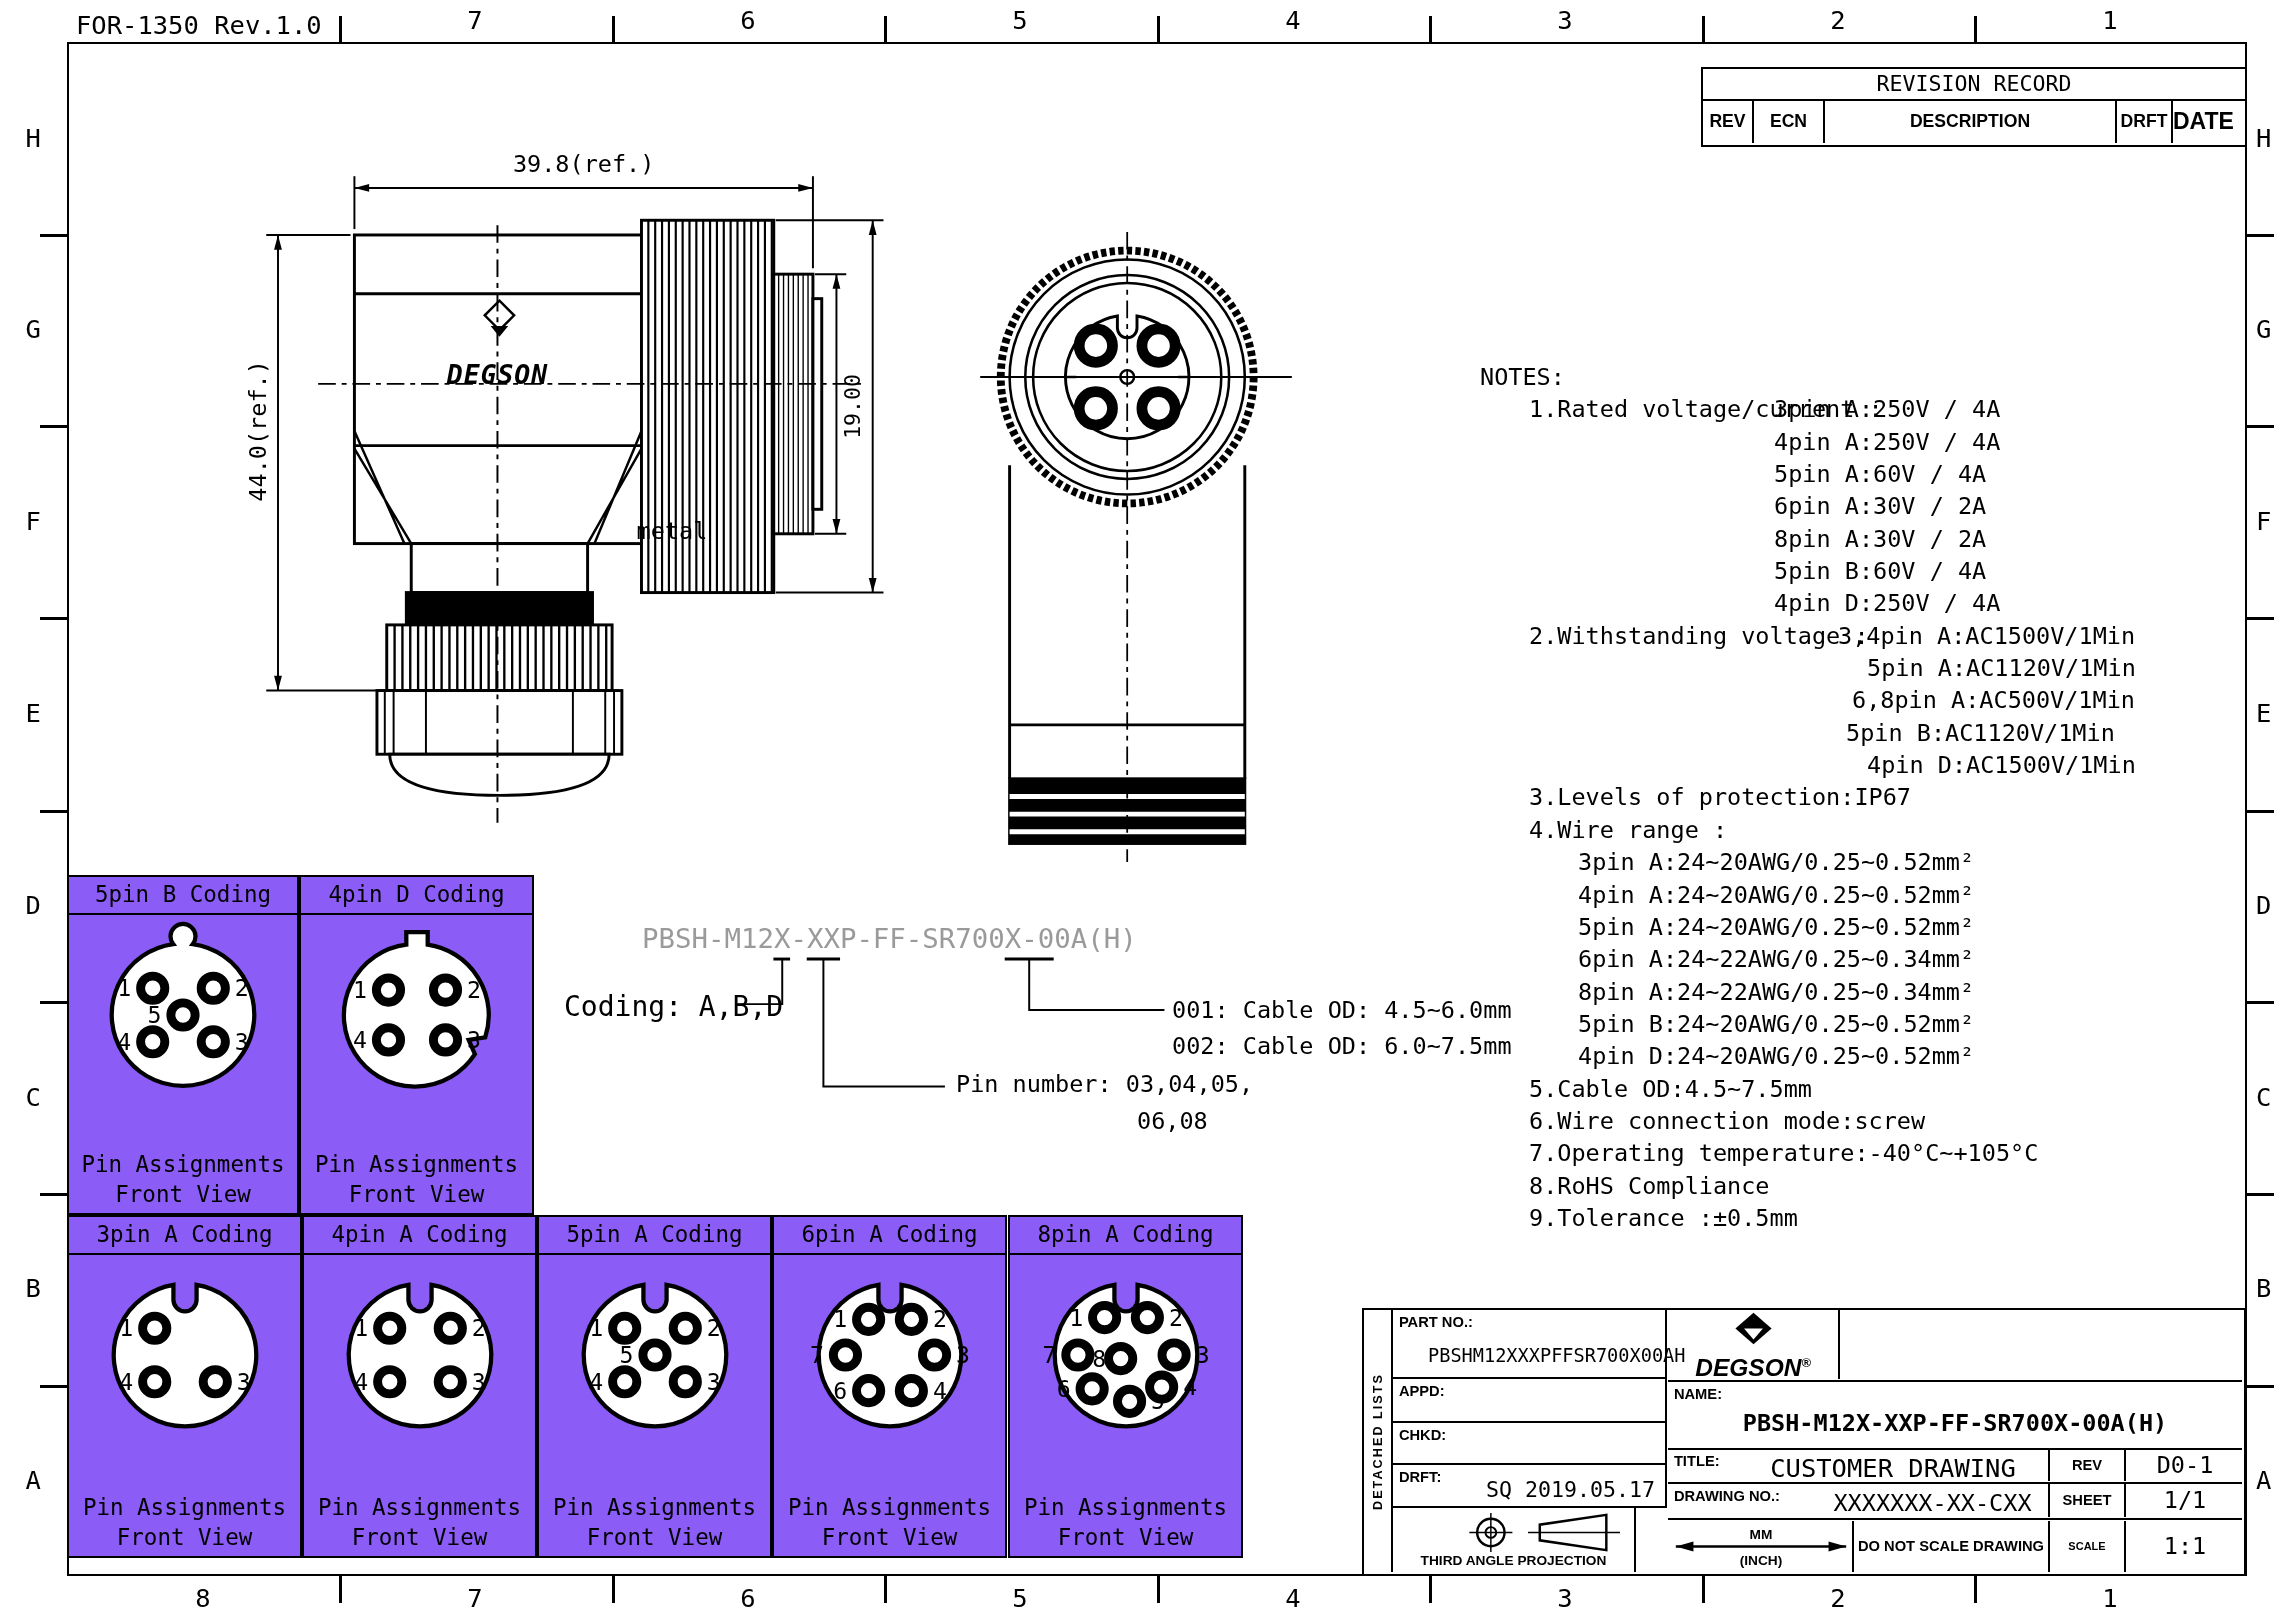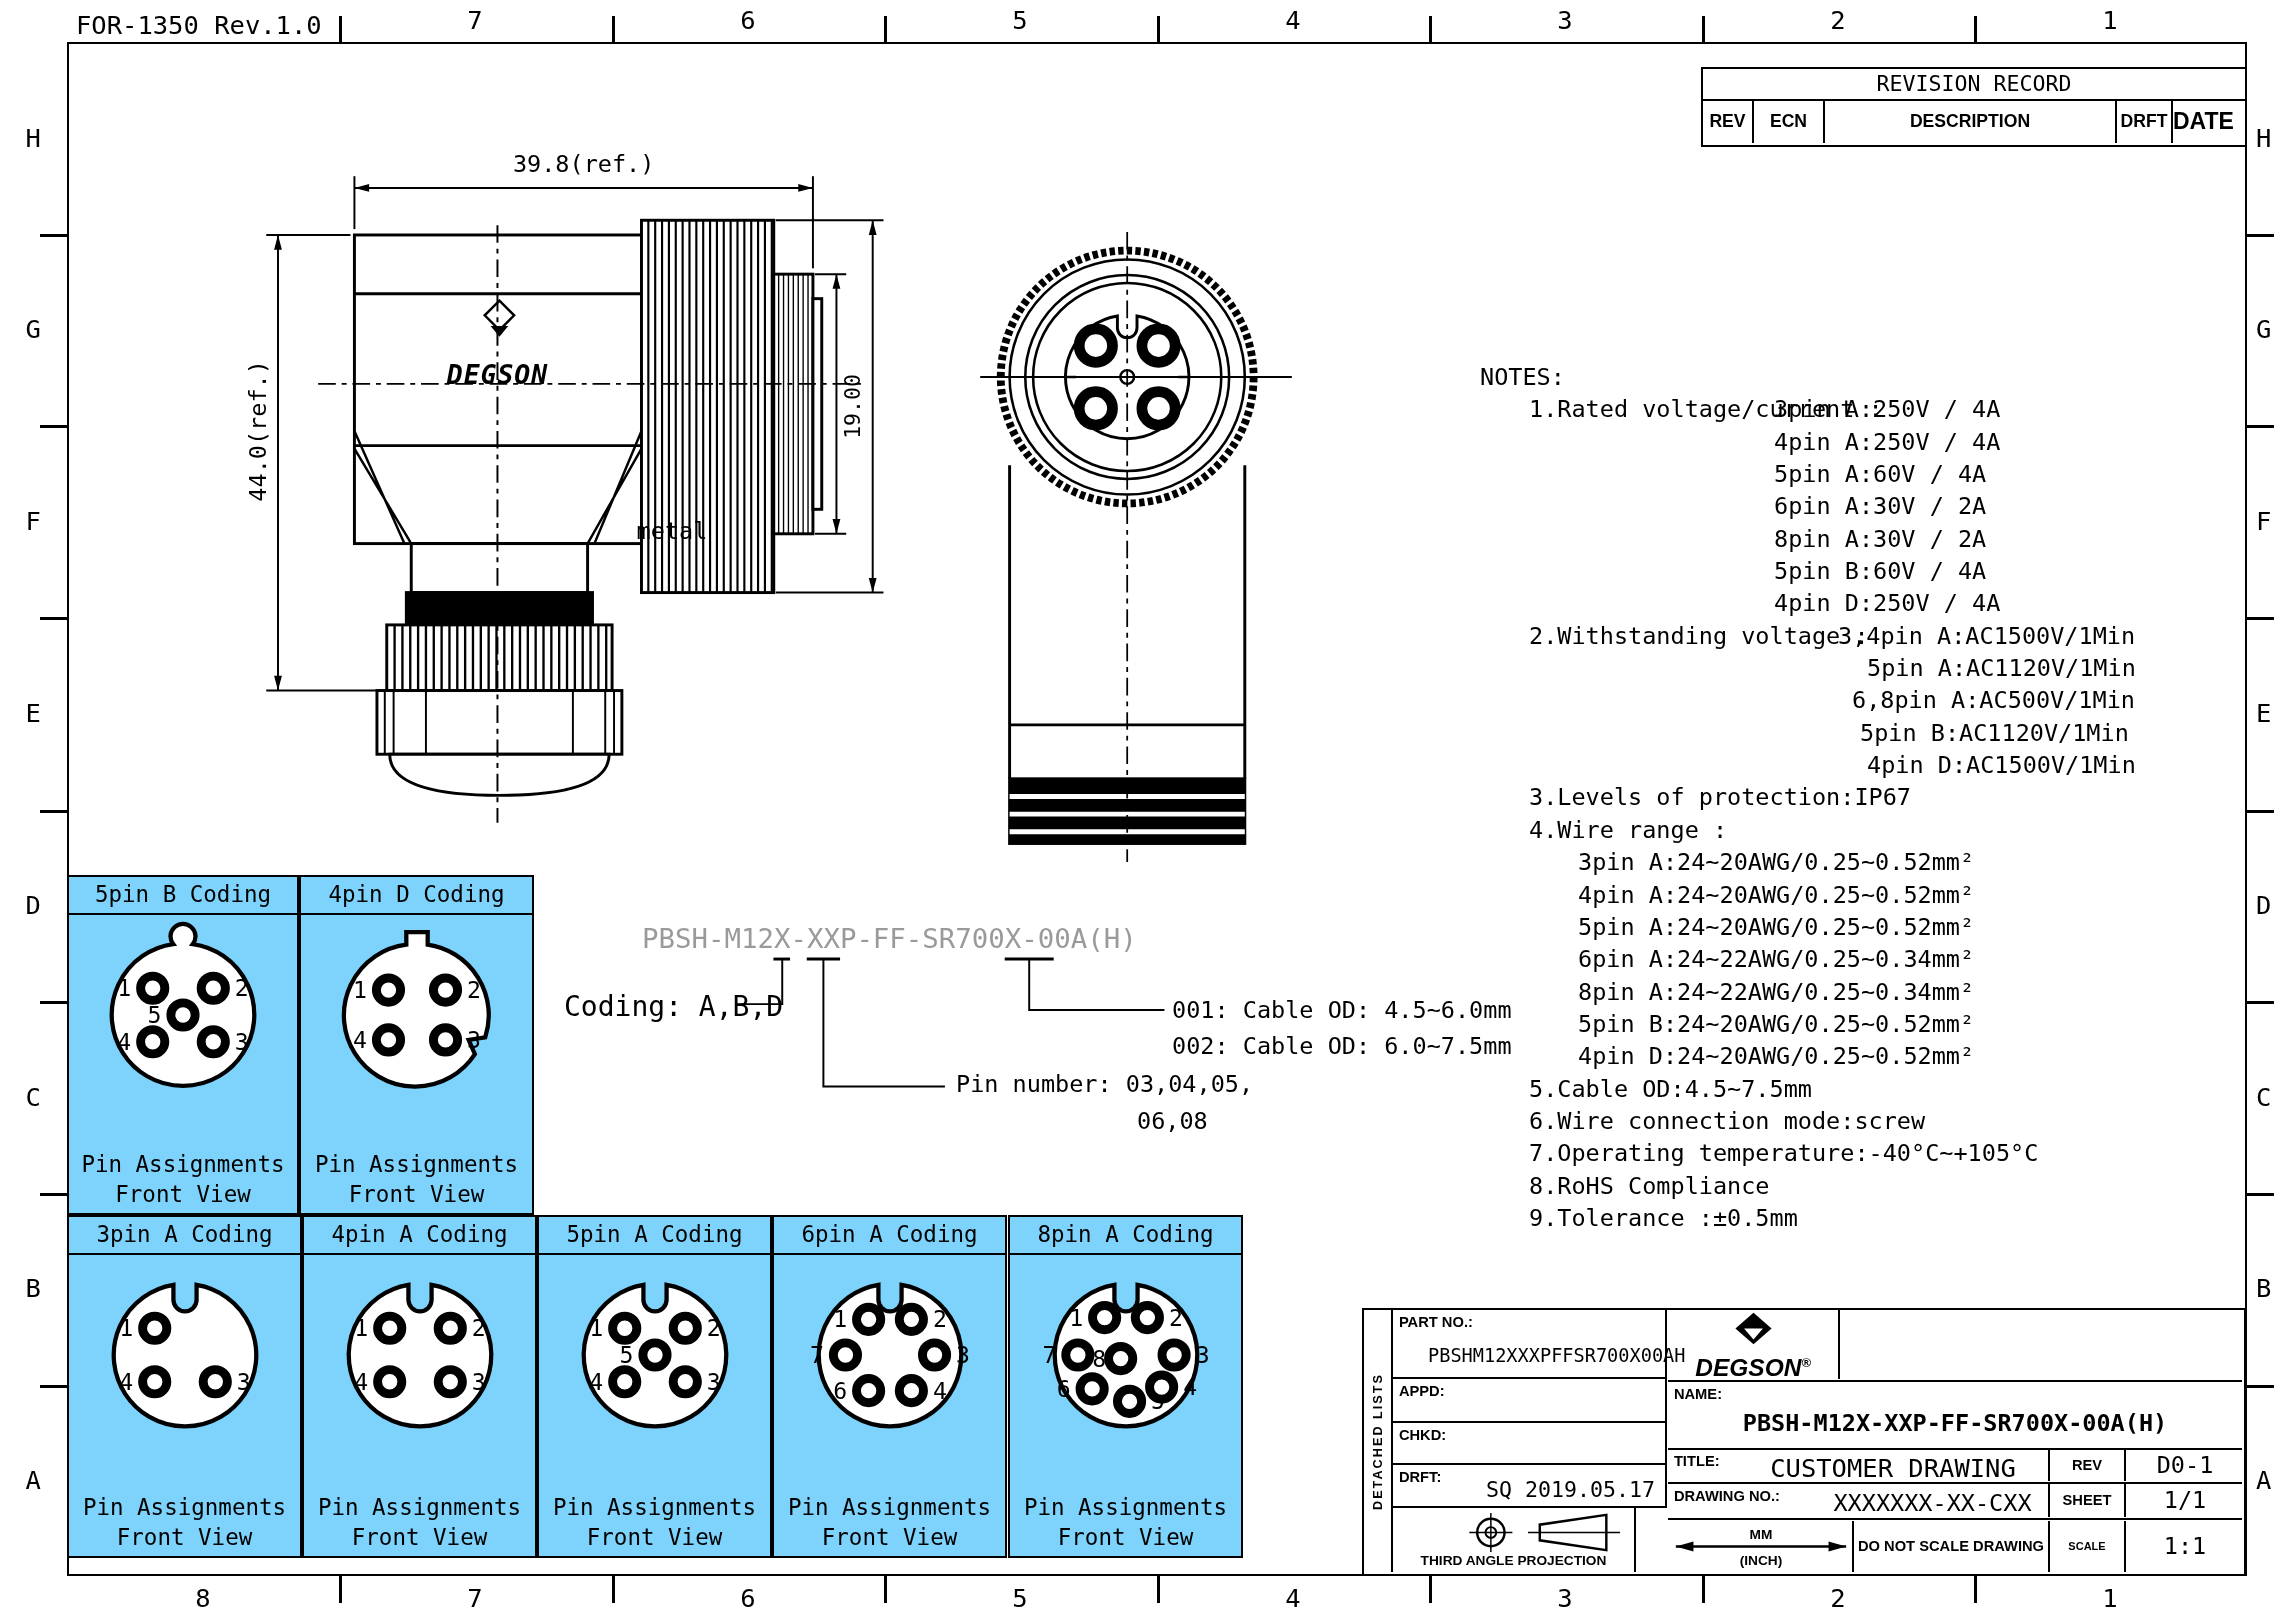--- a/index.html
+++ b/index.html
@@ -7,21 +7,21 @@
          font-family:"DejaVu Sans Mono",monospace;overflow:hidden}
   .abs{position:absolute}
   .mono{font-family:"DejaVu Sans Mono",monospace}
   .lab{font-family:"Liberation Sans",sans-serif;font-weight:bold}
   .frame{left:67px;top:42px;width:2180px;height:1534px;border:2.9px solid #000;box-sizing:border-box}
   .tick{background:#000}
   .zone{font-size:25.5px;line-height:29px;transform:translateX(-50%);white-space:nowrap}
   .zoneL{font-size:25.5px;line-height:29px;transform:translateY(-50%)}
   .note-line{position:absolute;white-space:pre;font-size:23.5px;line-height:32px}
   .note-line span{position:absolute;white-space:pre}
-  .pinbox{position:absolute;border:2.9px solid #000;box-sizing:border-box;background:#7dd3fc}
+  .pinbox{position:absolute;border:2.9px solid #000;box-sizing:border-box;background:#8b5cf6}
   .pinhead{height:38px;line-height:35px;border-bottom:2.9px solid #000;box-sizing:border-box;
            text-align:center;font-size:22.5px;white-space:nowrap}
   .pincap{position:absolute;left:0;right:0;bottom:3.9px;text-align:center;font-size:22.5px;line-height:30px}
   .tb{box-sizing:border-box;position:absolute}
   .tb-lab{font-family:"Liberation Sans",sans-serif;font-weight:bold;font-size:14.7px;position:absolute;
           left:5.9px;top:3.9px;white-space:nowrap}
   .vtext{writing-mode:vertical-rl;transform:rotate(180deg);font-family:"Liberation Sans",sans-serif;
          font-weight:bold;font-size:12.7px;letter-spacing:2px;height:100%;width:100%;
          display:flex;align-items:center;justify-content:center}
   svg text{fill:#000}
@@ -275,21 +275,21 @@
       <div class="note-line" style="top: 32px; left: 0px;"><span style="left: 49px;">1.Rated voltage/current :</span><span style="left: 294px;">3pin A:250V / 4A</span></div>
       <div class="note-line" style="top: 65px; left: 0px;"><span style="left: 294px;">4pin A:250V / 4A</span></div>
       <div class="note-line" style="top: 97px; left: 0px;"><span style="left: 294px;">5pin A:60V / 4A</span></div>
       <div class="note-line" style="top: 129px; left: 0px;"><span style="left: 294px;">6pin A:30V / 2A</span></div>
       <div class="note-line" style="top: 162px; left: 0px;"><span style="left: 294px;">8pin A:30V / 2A</span></div>
       <div class="note-line" style="top: 194px; left: 0px;"><span style="left: 294px;">5pin B:60V / 4A</span></div>
       <div class="note-line" style="top: 226px; left: 0px;"><span style="left: 294px;">4pin D:250V / 4A</span></div>
       <div class="note-line" style="top: 259px; left: 0px;"><span style="left: 49px;">2.Withstanding voltage :</span><span style="left: 358px;">3,4pin A:AC1500V/1Min</span></div>
       <div class="note-line" style="top: 291px; left: 0px;"><span style="left: 387px;">5pin A:AC1120V/1Min</span></div>
       <div class="note-line" style="top: 323px; left: 0px;"><span style="left: 372px;">6,8pin A:AC500V/1Min</span></div>
-      <div class="note-line" style="top: 356px; left: 0px;"><span style="left: 380px;">5pin B:AC1120V/1Min</span></div>
+      <div class="note-line" style="top: 356px; left: 0px;"><span style="left: 366px;">5pin B:AC1120V/1Min</span></div>
       <div class="note-line" style="top: 388px; left: 0px;"><span style="left: 387px;">4pin D:AC1500V/1Min</span></div>
       <div class="note-line" style="top: 420px; left: 0px;"><span style="left: 49px;">3.Levels of protection:IP67</span></div>
       <div class="note-line" style="top: 453px; left: 0px;"><span style="left: 49px;">4.Wire range :</span></div>
       <div class="note-line" style="top: 485px; left: 0px;"><span style="left: 98px;">3pin A:24~20AWG/0.25~0.52mm²</span></div>
       <div class="note-line" style="top: 518px; left: 0px;"><span style="left: 98px;">4pin A:24~20AWG/0.25~0.52mm²</span></div>
       <div class="note-line" style="top: 550px; left: 0px;"><span style="left: 98px;">5pin A:24~20AWG/0.25~0.52mm²</span></div>
       <div class="note-line" style="top: 582px; left: 0px;"><span style="left: 98px;">6pin A:24~22AWG/0.25~0.34mm²</span></div>
       <div class="note-line" style="top: 615px; left: 0px;"><span style="left: 98px;">8pin A:24~22AWG/0.25~0.34mm²</span></div>
       <div class="note-line" style="top: 647px; left: 0px;"><span style="left: 98px;">5pin B:24~20AWG/0.25~0.52mm²</span></div>
       <div class="note-line" style="top: 679px; left: 0px;"><span style="left: 98px;">4pin D:24~20AWG/0.25~0.52mm²</span></div>

